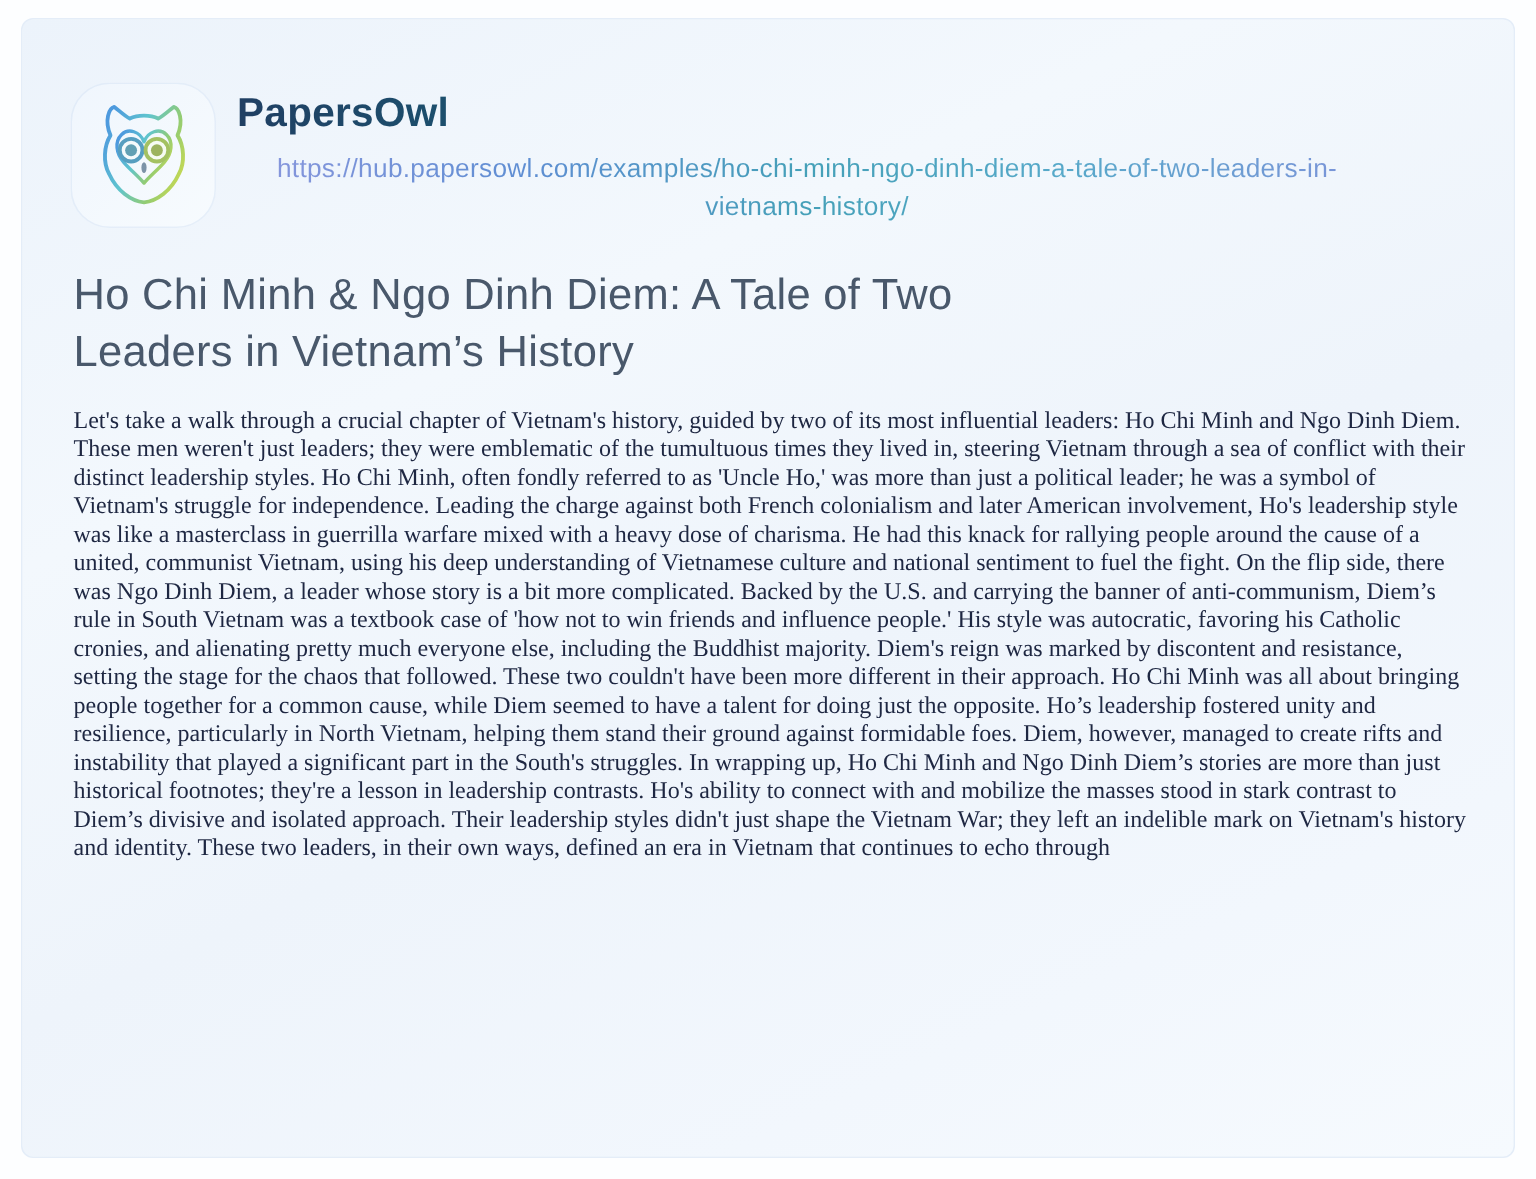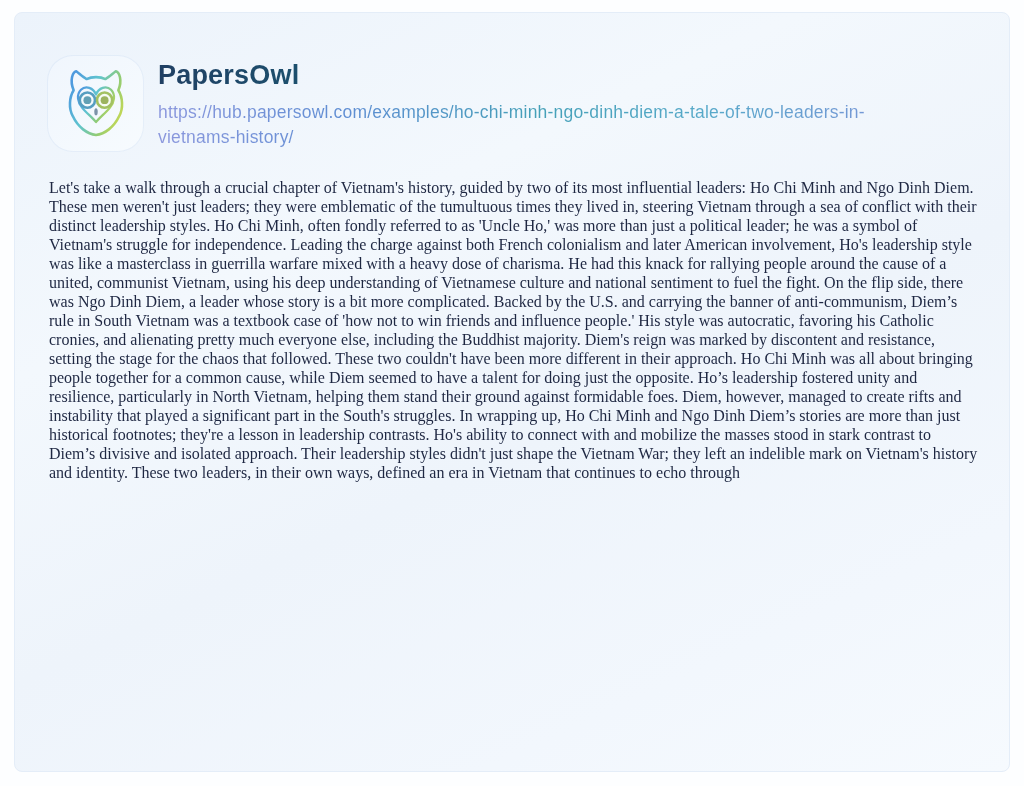--- a/index.html
+++ b/index.html
@@ -55,31 +55,33 @@
     line-height: 25px;
     letter-spacing: 0.2px;
     text-decoration: none;
     overflow-wrap: break-word;
     word-break: break-word;
     background: linear-gradient(90deg, #8b97dd 0%, #5f8ed3 25%, #45a0b8 50%, #57a9c9 72%, #7e93da 100%);
     -webkit-background-clip: text;
     background-clip: text;
     color: transparent;
     cursor: pointer;
+    text-align: center;
   }
   .article { padding: 26px 44px 0 34px; }
   .article h1 {
     max-width: 665px;
     font-size: 29px;
     line-height: 38px;
     font-weight: 400;
     letter-spacing: 0.2px;
     color: #49586b;
   }
   .article p {
+    margin-top: 17px;
     width: 932px;
     font-family: "Liberation Serif", serif;
     font-size: 16px;
     line-height: 19px;
     color: #1e2742;
     text-align: left;
   }
 </style>
 </head>
 <body>
@@ -107,17 +109,18 @@
           <ellipse cx="50" cy="59" rx="2" ry="4.2" fill="#7c93a8"></ellipse>
         </svg>
       </div>
       <div class="hdr-text">
         <div class="brand">PapersOwl</div>
         <a class="url">https://hub.papersowl.com/examples/ho-chi-minh-ngo-dinh-diem-a-tale-of-two-leaders-in-vietnams-history/</a>
       </div>
     </header>
 
     <main class="article">
+      <h1>Ho Chi Minh &amp; Ngo Dinh Diem: A Tale of Two Leaders in Vietnam’s History</h1>
       <p>Let's take a walk through a crucial chapter of Vietnam's history, guided by two of its most influential leaders: Ho Chi Minh and Ngo Dinh Diem. These men weren't just leaders; they were emblematic of the tumultuous times they lived in, steering Vietnam through a sea of conflict with their distinct leadership styles. Ho Chi Minh, often fondly referred to as 'Uncle Ho,' was more than just a political leader; he was a symbol of Vietnam's struggle for independence. Leading the charge against both French colonialism and later American involvement, Ho's leadership style was like a masterclass in guerrilla warfare mixed with a heavy dose of charisma. He had this knack for rallying people around the cause of a united, communist Vietnam, using his deep understanding of Vietnamese culture and national sentiment to fuel the fight. On the flip side, there was Ngo Dinh Diem, a leader whose story is a bit more complicated. Backed by the U.S. and carrying the banner of anti-communism, Diem’s rule in South Vietnam was a textbook case of 'how not to win friends and influence people.' His style was autocratic, favoring his Catholic cronies, and alienating pretty much everyone else, including the Buddhist majority. Diem's reign was marked by discontent and resistance, setting the stage for the chaos that followed. These two couldn't have been more different in their approach. Ho Chi Minh was all about bringing people together for a common cause, while Diem seemed to have a talent for doing just the opposite. Ho’s leadership fostered unity and resilience, particularly in North Vietnam, helping them stand their ground against formidable foes. Diem, however, managed to create rifts and instability that played a significant part in the South's struggles. In wrapping up, Ho Chi Minh and Ngo Dinh Diem’s stories are more than just historical footnotes; they're a lesson in leadership contrasts. Ho's ability to connect with and mobilize the masses stood in stark contrast to Diem’s divisive and isolated approach. Their leadership styles didn't just shape the Vietnam War; they left an indelible mark on Vietnam's history and identity. These two leaders, in their own ways, defined an era in Vietnam that continues to echo through</p>
     </main>
 
   </div>
 </div>
 
 </body></html>

